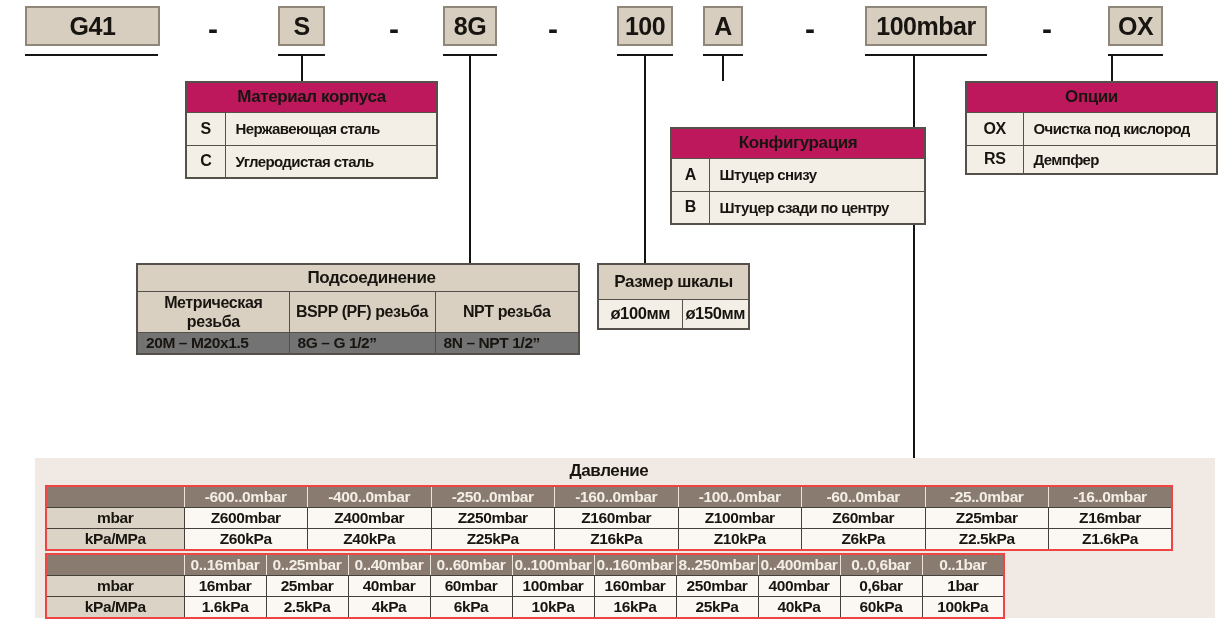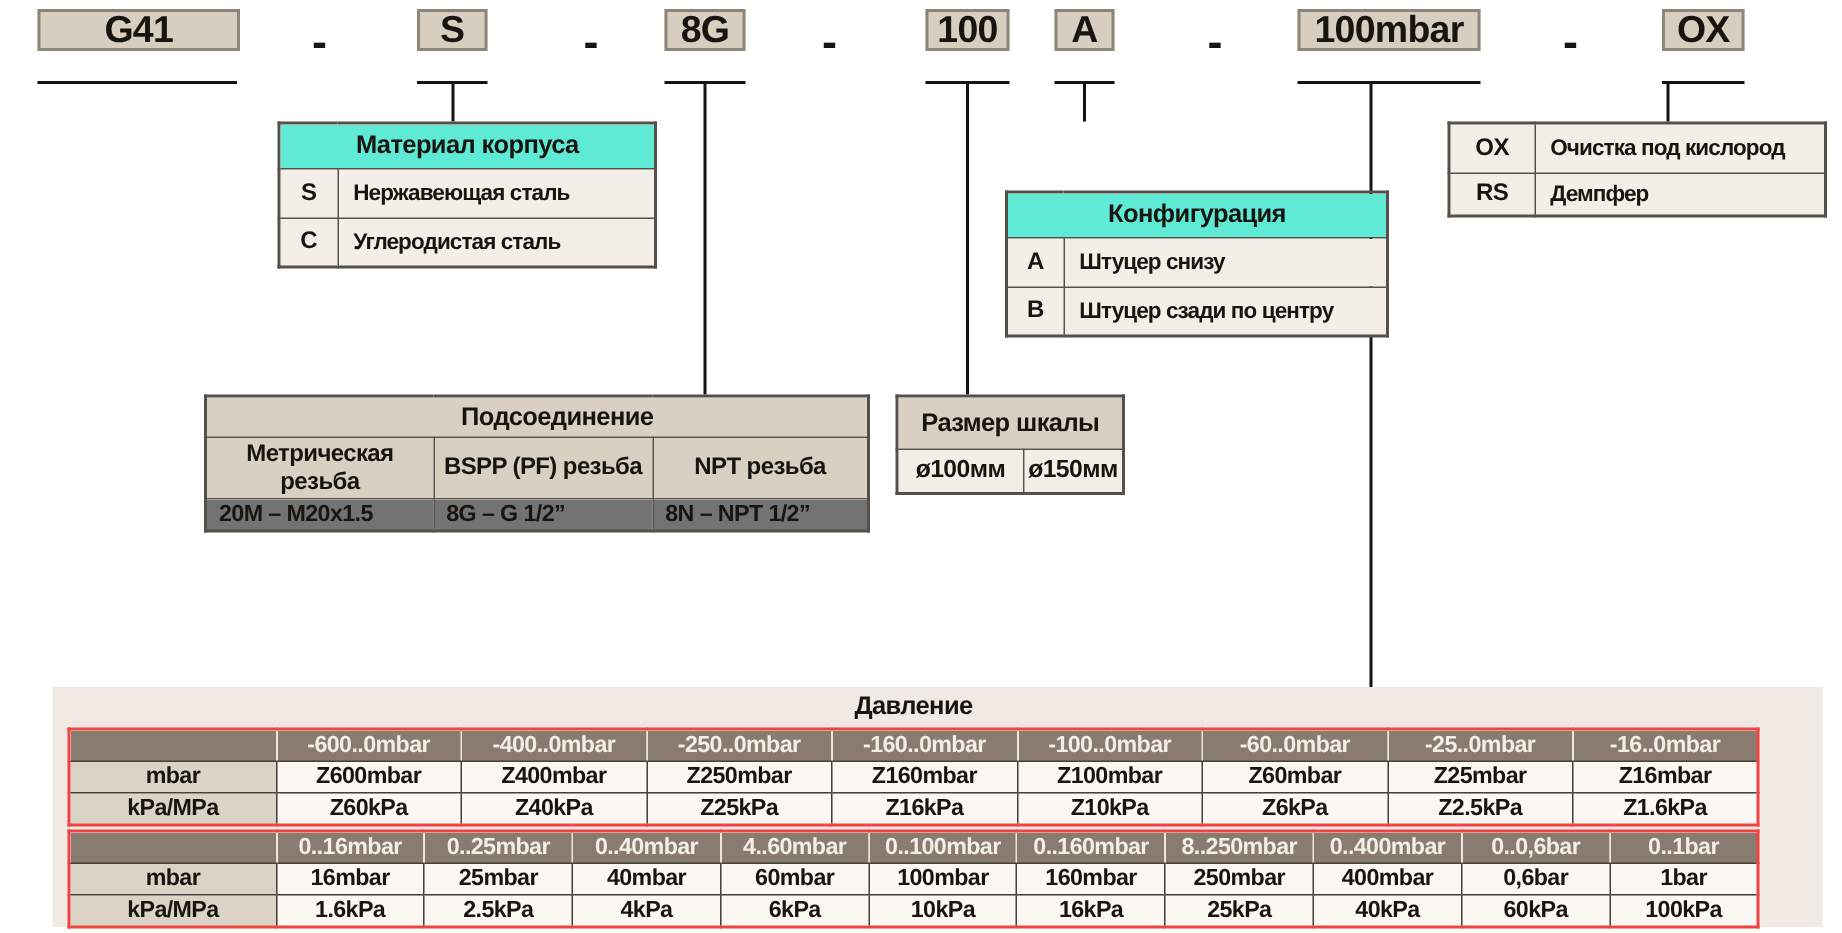--- a/index.html
+++ b/index.html
@@ -1,30 +1,30 @@
 <!DOCTYPE html>
 <html><head>
 <meta charset="utf-8">
 <style>
   html,body{margin:0;padding:0;background:#ffffff;}
   body{width:1228px;height:622px;font-family:"Liberation Sans",sans-serif;color:#181511;}
   .stage{position:relative;width:1228px;height:622px;overflow:hidden;}
-  .codebox{position:absolute;top:6px;height:28px;background:#d7cec0;border:2px solid #8d8679;box-sizing:border-box;
+  .codebox{position:absolute;top:6px;height:40px;background:#d7cec0;border:2px solid #8d8679;box-sizing:border-box;
     display:flex;align-items:center;justify-content:center;font-weight:bold;font-size:25px;letter-spacing:-0.5px;}
   .dash{position:absolute;top:12px;height:34px;width:24px;display:flex;align-items:center;justify-content:center;
     font-weight:bold;font-size:30px;}
   .hline{position:absolute;height:2px;background:#141414;}
   .vline{position:absolute;width:2px;background:#141414;}
 
   table{border-collapse:collapse;table-layout:fixed;position:absolute;}
   td{box-sizing:border-box;overflow:hidden;white-space:nowrap;}
 
   .opt{border:2px solid #55504a;}
   .opt td{border:1px solid #55504a;font-weight:bold;letter-spacing:-0.4px;}
-  .opt .th{background:#5eead4;text-align:center;font-size:17px;}
+  .opt .th{background:#be185d;text-align:center;font-size:17px;}
   .opt .code{background:#f3efe7;text-align:center;font-size:16px;}
   .opt .lbl{background:#f3efe7;text-align:left;padding-left:10px;font-size:15px;letter-spacing:-0.6px;}
 
   .conn{border:2px solid #55504a;}
   .conn td{border:1px solid #55504a;font-weight:bold;letter-spacing:-0.4px;text-align:center;}
   .conn .th{background:#d9d0c2;font-size:17px;padding-left:28px;}
   .conn .ch{background:#d9d0c2;font-size:16px;white-space:normal;line-height:1.2;}
   .conn .val{background:#737373;font-size:15.5px;text-align:left;padding-left:8px;}
 
   .scale{border:2px solid #55504a;}
@@ -114,20 +114,23 @@
     </tr>
   </tbody>
     </table>
 
   <table class="opt" style="left:965px;top:81px;width:253px;">
     <colgroup>
         <col style="width:57px;">
         <col>
       </colgroup>
     <tbody>
+        <tr style="height:30px;">
+          <td class="th" colspan="2">Опции</td>
+        </tr>
     <tr style="height:33px;">
       <td class="code">OX</td>
       <td class="lbl">Очистка под кислород</td>
     </tr>
     <tr style="height:29px;">
       <td class="code">RS</td>
       <td class="lbl">Демпфер</td>
     </tr>
   </tbody>
     </table>
@@ -216,41 +219,41 @@
       <td>Z25kPa</td>
       <td>Z16kPa</td>
       <td>Z10kPa</td>
       <td>Z6kPa</td>
       <td>Z2.5kPa</td>
       <td>Z1.6kPa</td>
     </tr>
   </tbody>
     </table>
 
-  <table class="pt" style="left:45px;top:553px;width:1128px;padding-left:48px;">
+  <table class="pt" style="left:45px;top:553px;width:960px;padding-left:48px;">
     <colgroup>
         <col style="width:138px;">
         <col>
         <col>
         <col>
         <col>
         <col>
         <col>
         <col>
         <col>
         <col>
         <col>
       </colgroup>
     <tbody>
         <tr class="dark" style="height:20px;">
       <td class="lbl"></td>
       <td>0..16mbar</td>
       <td>0..25mbar</td>
       <td>0..40mbar</td>
-      <td>4..60mbar</td>
+      <td>0..60mbar</td>
       <td>0..100mbar</td>
       <td>0..160mbar</td>
       <td>8..250mbar</td>
       <td>0..400mbar</td>
       <td>0..0,6bar</td>
       <td>0..1bar</td>
     </tr>
     <tr style="height:20px;">
       <td class="lbl">mbar</td>
       <td>16mbar</td>

